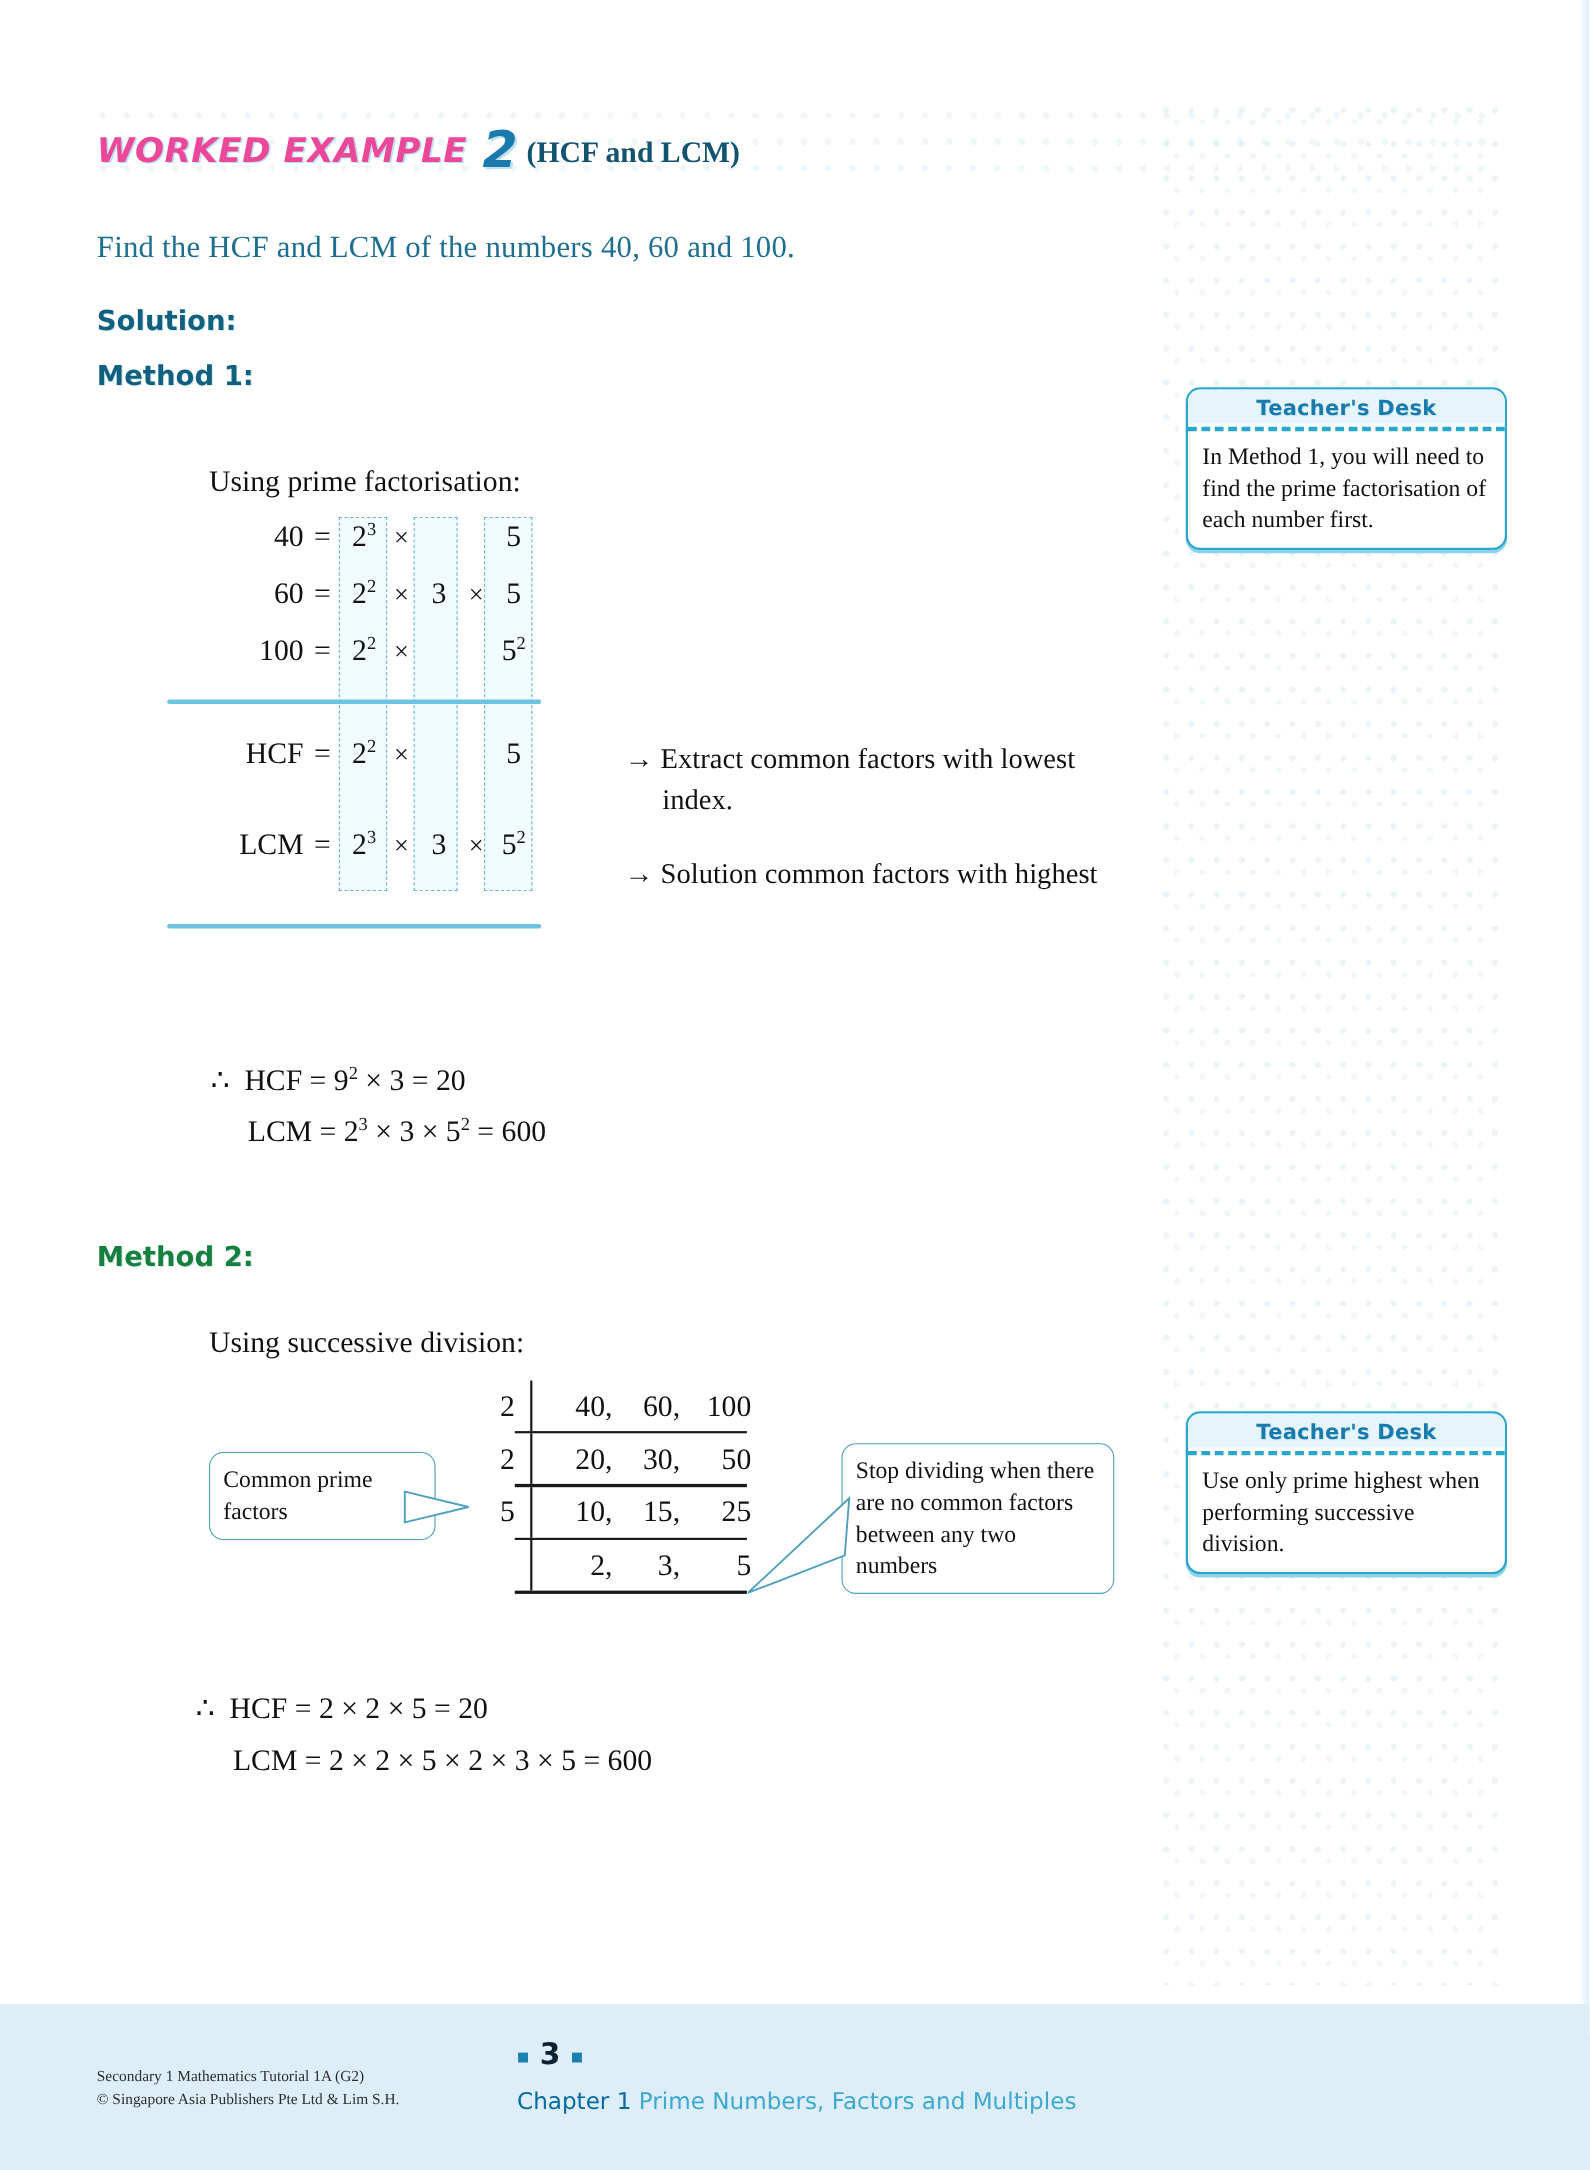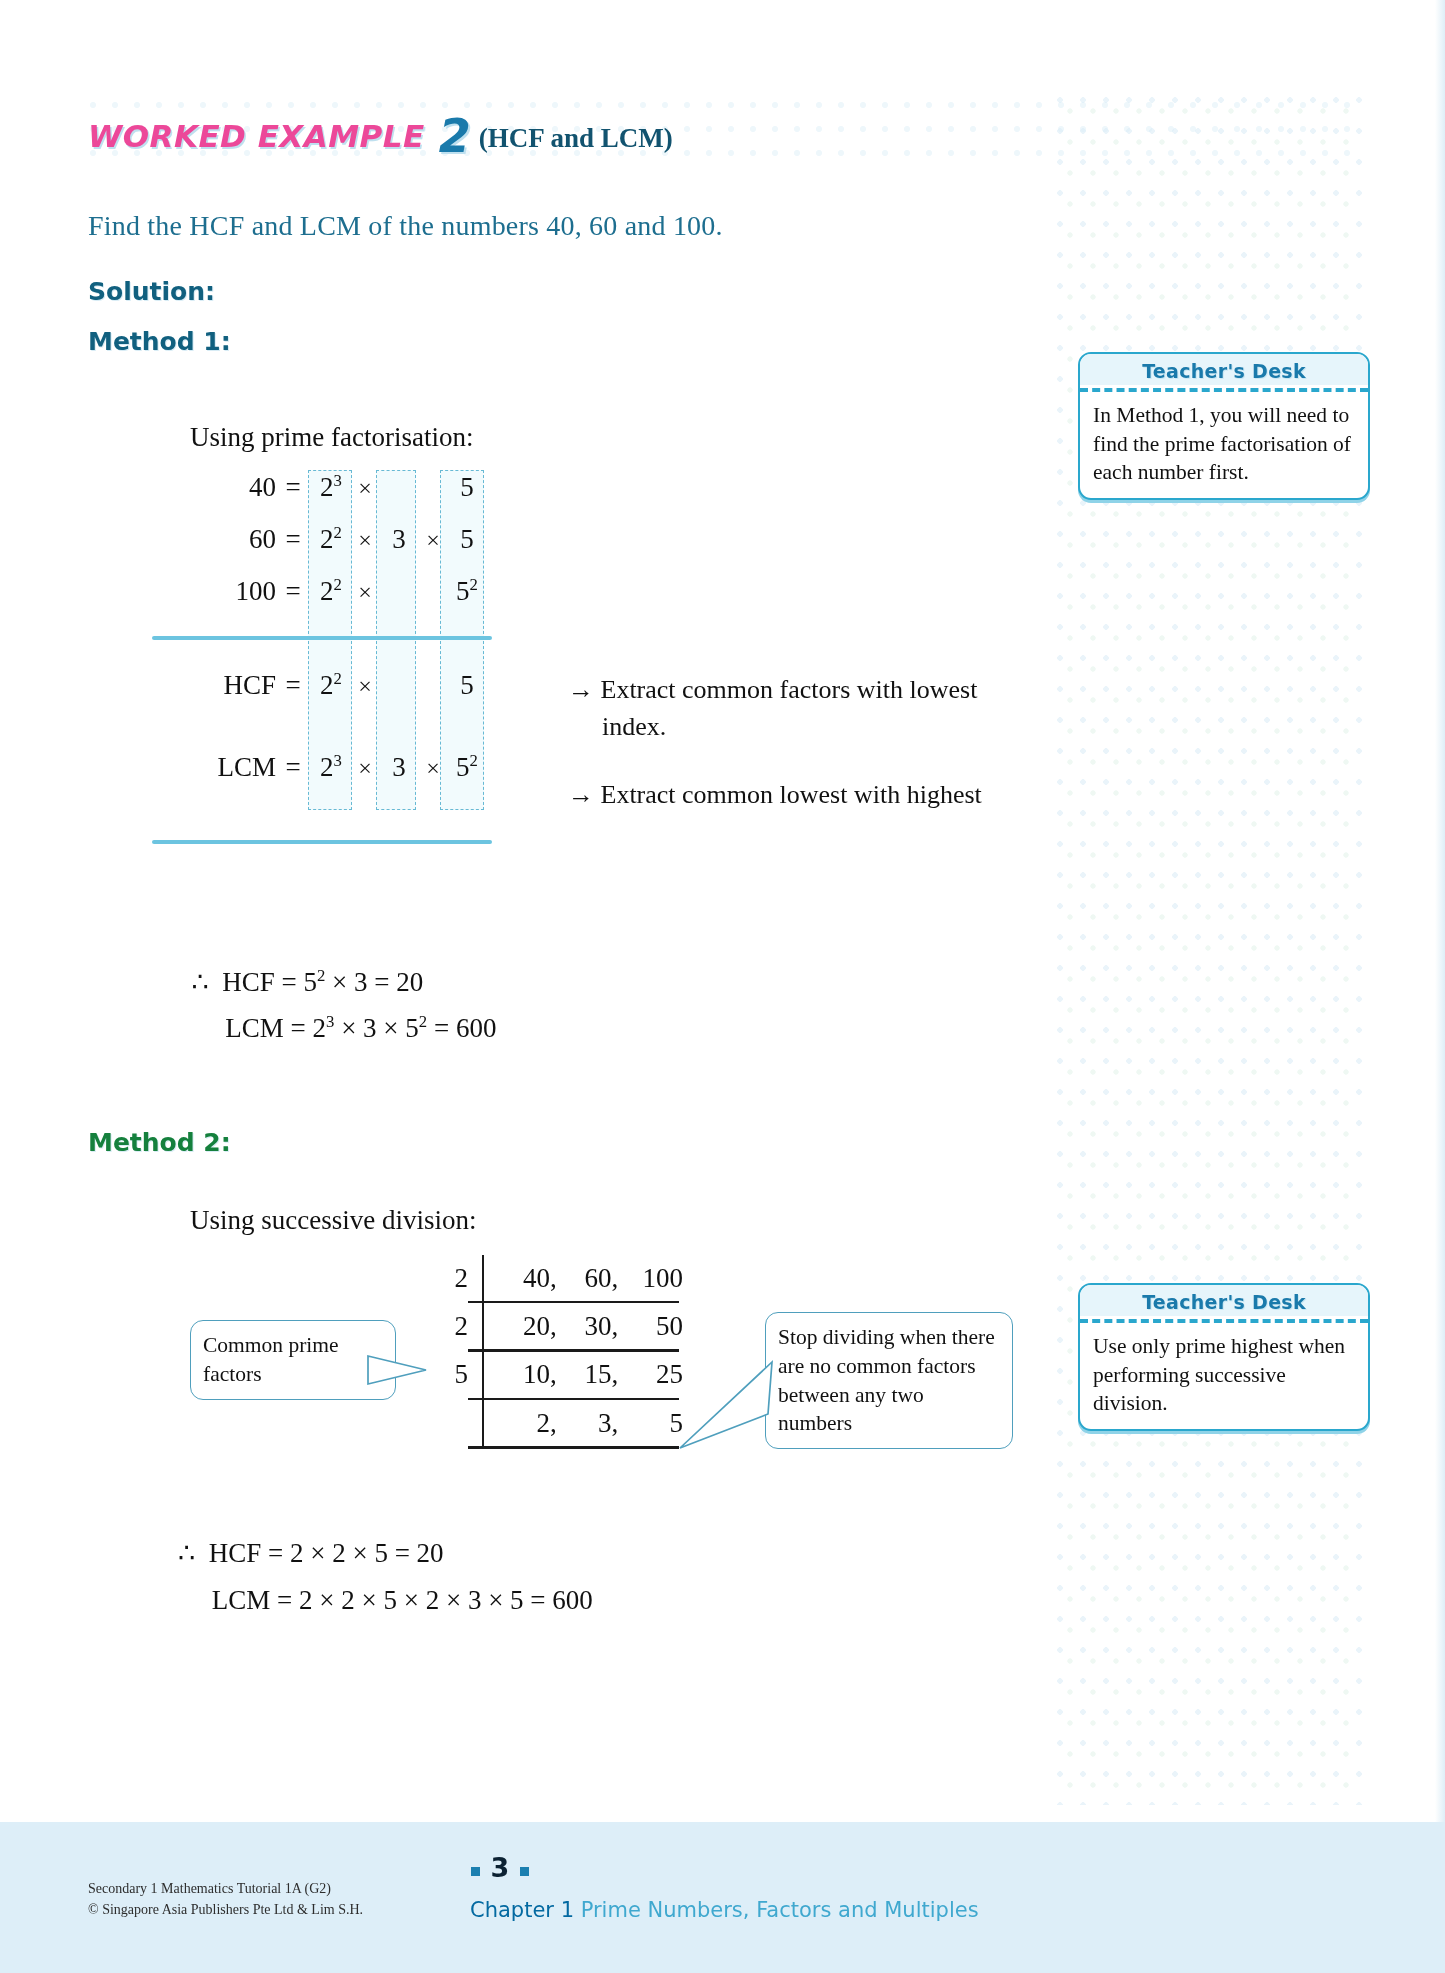--- a/index.html
+++ b/index.html
@@ -233,25 +233,25 @@
 
   <div class="rule" style="left:-38px;top:370px;width:340px;"></div>
 </div>
 
 <div class="arrow-note" style="left:568px;top:672px;width:430px;">
   <div>→ Extract common factors with lowest</div>
   <div style="margin-left:34px;">index.</div>
 </div>
 
 <div class="arrow-note" style="left:568px;top:777px;width:450px;">
-  <div>→ Extract common lowest with highest</div>
+  <div>→ Solution common factors with highest</div>
 </div>
 
 <div class="concl" style="left:178px;top:935px;">
-  <span>∴  HCF = 5</span><sup>2</sup><span> × 3 = 20</span>
+  <span>∴  HCF = 9</span><sup>2</sup><span> × 3 = 20</span>
 </div>
 <div class="concl" style="left:178px;top:982px;">
   <span>     LCM = 2</span><sup>3</sup><span> × 3 × 5</span><sup>2</sup><span> = 600</span>
 </div>
 
 <div class="lbl-method2">Method 2:</div>
 <div class="using2">Using successive division:</div>
 
 <div id="divtab">
   <div class="dv-row">

